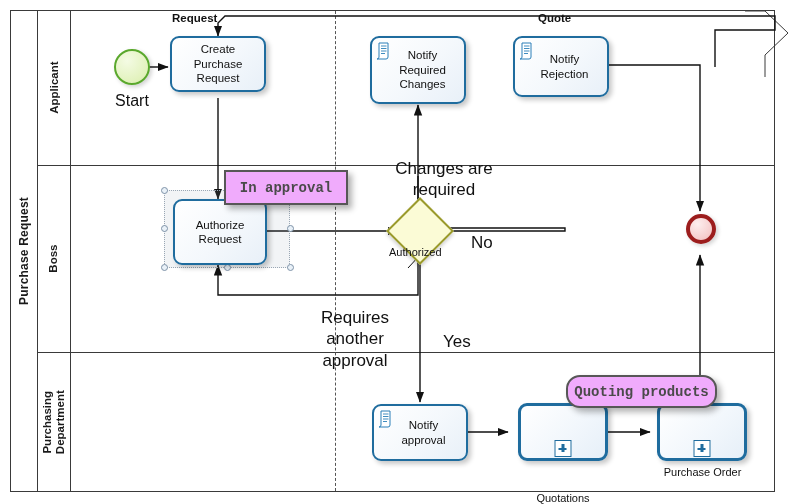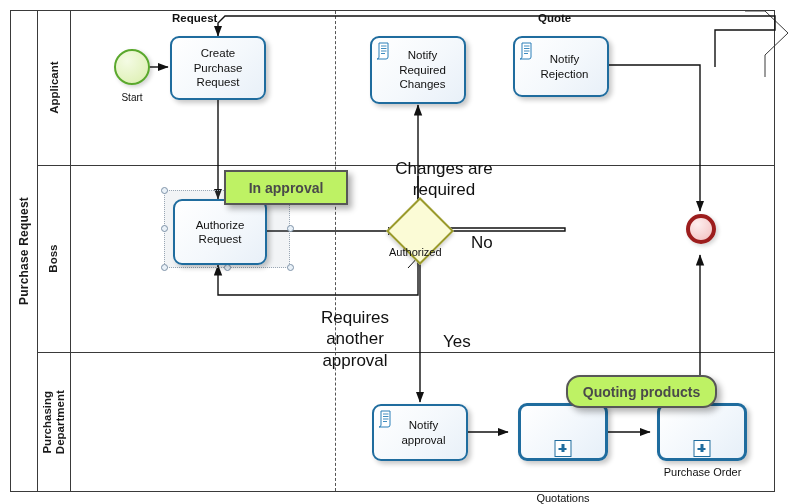--- a/index.html
+++ b/index.html
@@ -57,21 +57,21 @@
   .sub-caption{position:absolute;font-size:11px;color:#111;text-align:center;
         white-space:nowrap;}
 
   .event{position:absolute;border-radius:50%;box-sizing:border-box;}
   .event.start{border:2.5px solid #5aa82d;
         background:radial-gradient(circle at 35% 30%,#f4fbe4 0%,#e2f2bd 70%,#d6eaa8 100%);
         box-shadow:2px 2px 4px rgba(0,0,0,.18);}
   .event.end{border:4px solid #9c1d1d;
         background:radial-gradient(circle at 35% 28%,#fdeeee 0%,#f6cfcf 65%,#efb9b9 100%);
         box-shadow:2px 2px 4px rgba(0,0,0,.18);}
-  .event-caption{position:absolute;font-size:10px;color:#111;text-align:center;
+  .event-caption{position:absolute;font-size:16px;color:#111;text-align:center;
         white-space:nowrap;}
 
   .gateway{position:absolute;width:48px;height:48px;
         background:#fbfbd6;border:2.5px solid #9a9a2c;
         transform:rotate(45deg);box-sizing:border-box;
         box-shadow:2px 2px 4px rgba(0,0,0,.18);}
   .gw-caption{position:absolute;font-size:11px;color:#111;white-space:nowrap;}
 
   
   .flow-label{position:absolute;font-size:17px;color:#111;text-align:center;
@@ -79,25 +79,25 @@
   .phase-label{position:absolute;font-size:11.5px;font-weight:bold;color:#111;
         white-space:nowrap;}
 
   
   .selection{position:absolute;box-sizing:border-box;
         border:1px dotted #9aa7b4;background:rgba(150,165,180,.12);}
   .handle{position:absolute;width:7px;height:7px;border-radius:50%;
         border:1px solid #7f93a8;background:#e9f1f8;box-sizing:border-box;}
 
   
-  .tooltip{position:absolute;background:#bef264;border:2px solid #575757;
+  .tooltip{position:absolute;background:#f0abfc;border:2px solid #575757;
         box-shadow:4px 4px 6px rgba(0,0,0,.3);
         display:flex;align-items:center;justify-content:center;
         font-weight:bold;font-size:14px;color:#4a4a4a;white-space:nowrap;
-        padding:0 12px;box-sizing:border-box;}
+        padding:0 12px;box-sizing:border-box;font-family:Liberation Mono, monospace;}
 </style>
 </head>
 <body>
 
 <div id="canvas">
 
   <div class="pool"></div>
 
   <svg class="pool-chevron" viewBox="0 0 45 68" xmlns="http://www.w3.org/2000/svg">
     <polyline points="0,1 20,1 43,23 20,45 20,67" fill="none" stroke="#3a3a3a" stroke-width="1"></polyline>
@@ -157,21 +157,21 @@
       <line x1="420" y1="255" x2="408" y2="268" stroke-width="1"></line>
     </g>
   </svg>
 
   <div class="phase-label" style="left:172px;top:12px;">Request</div>
   <div class="phase-label" style="left:538px;top:12px;">Quote</div>
 
   <div class="event start" style="left:114px;top:49px;width:36px;height:36px;"></div>
   <div class="event-caption" style="left:104px;top:92px;width:56px;">Start</div>
 
-  <div class="task" style="left:170px;top:36px;width:96px;height:64px;">
+  <div class="task" style="left:170px;top:36px;width:96px;height:56px;">
     <div class="task-label" style="white-space:pre-line;">Create
 Purchase
 Request</div>
   </div>
 
   <div class="task" style="left:370px;top:36px;width:96px;height:68px;">
     <svg class="doc-icon" viewBox="0 0 15 18" xmlns="http://www.w3.org/2000/svg">
       <path d="M2,1 h9 v14 q0,2 -2,2 h-9 q2,0 2,-2 z" fill="#ffffff" stroke="#2a7fb8" stroke-width="1"></path>
       <g stroke="#2a7fb8" stroke-width="0.9">
         <line x1="4" y1="4" x2="9.5" y2="4"></line>

